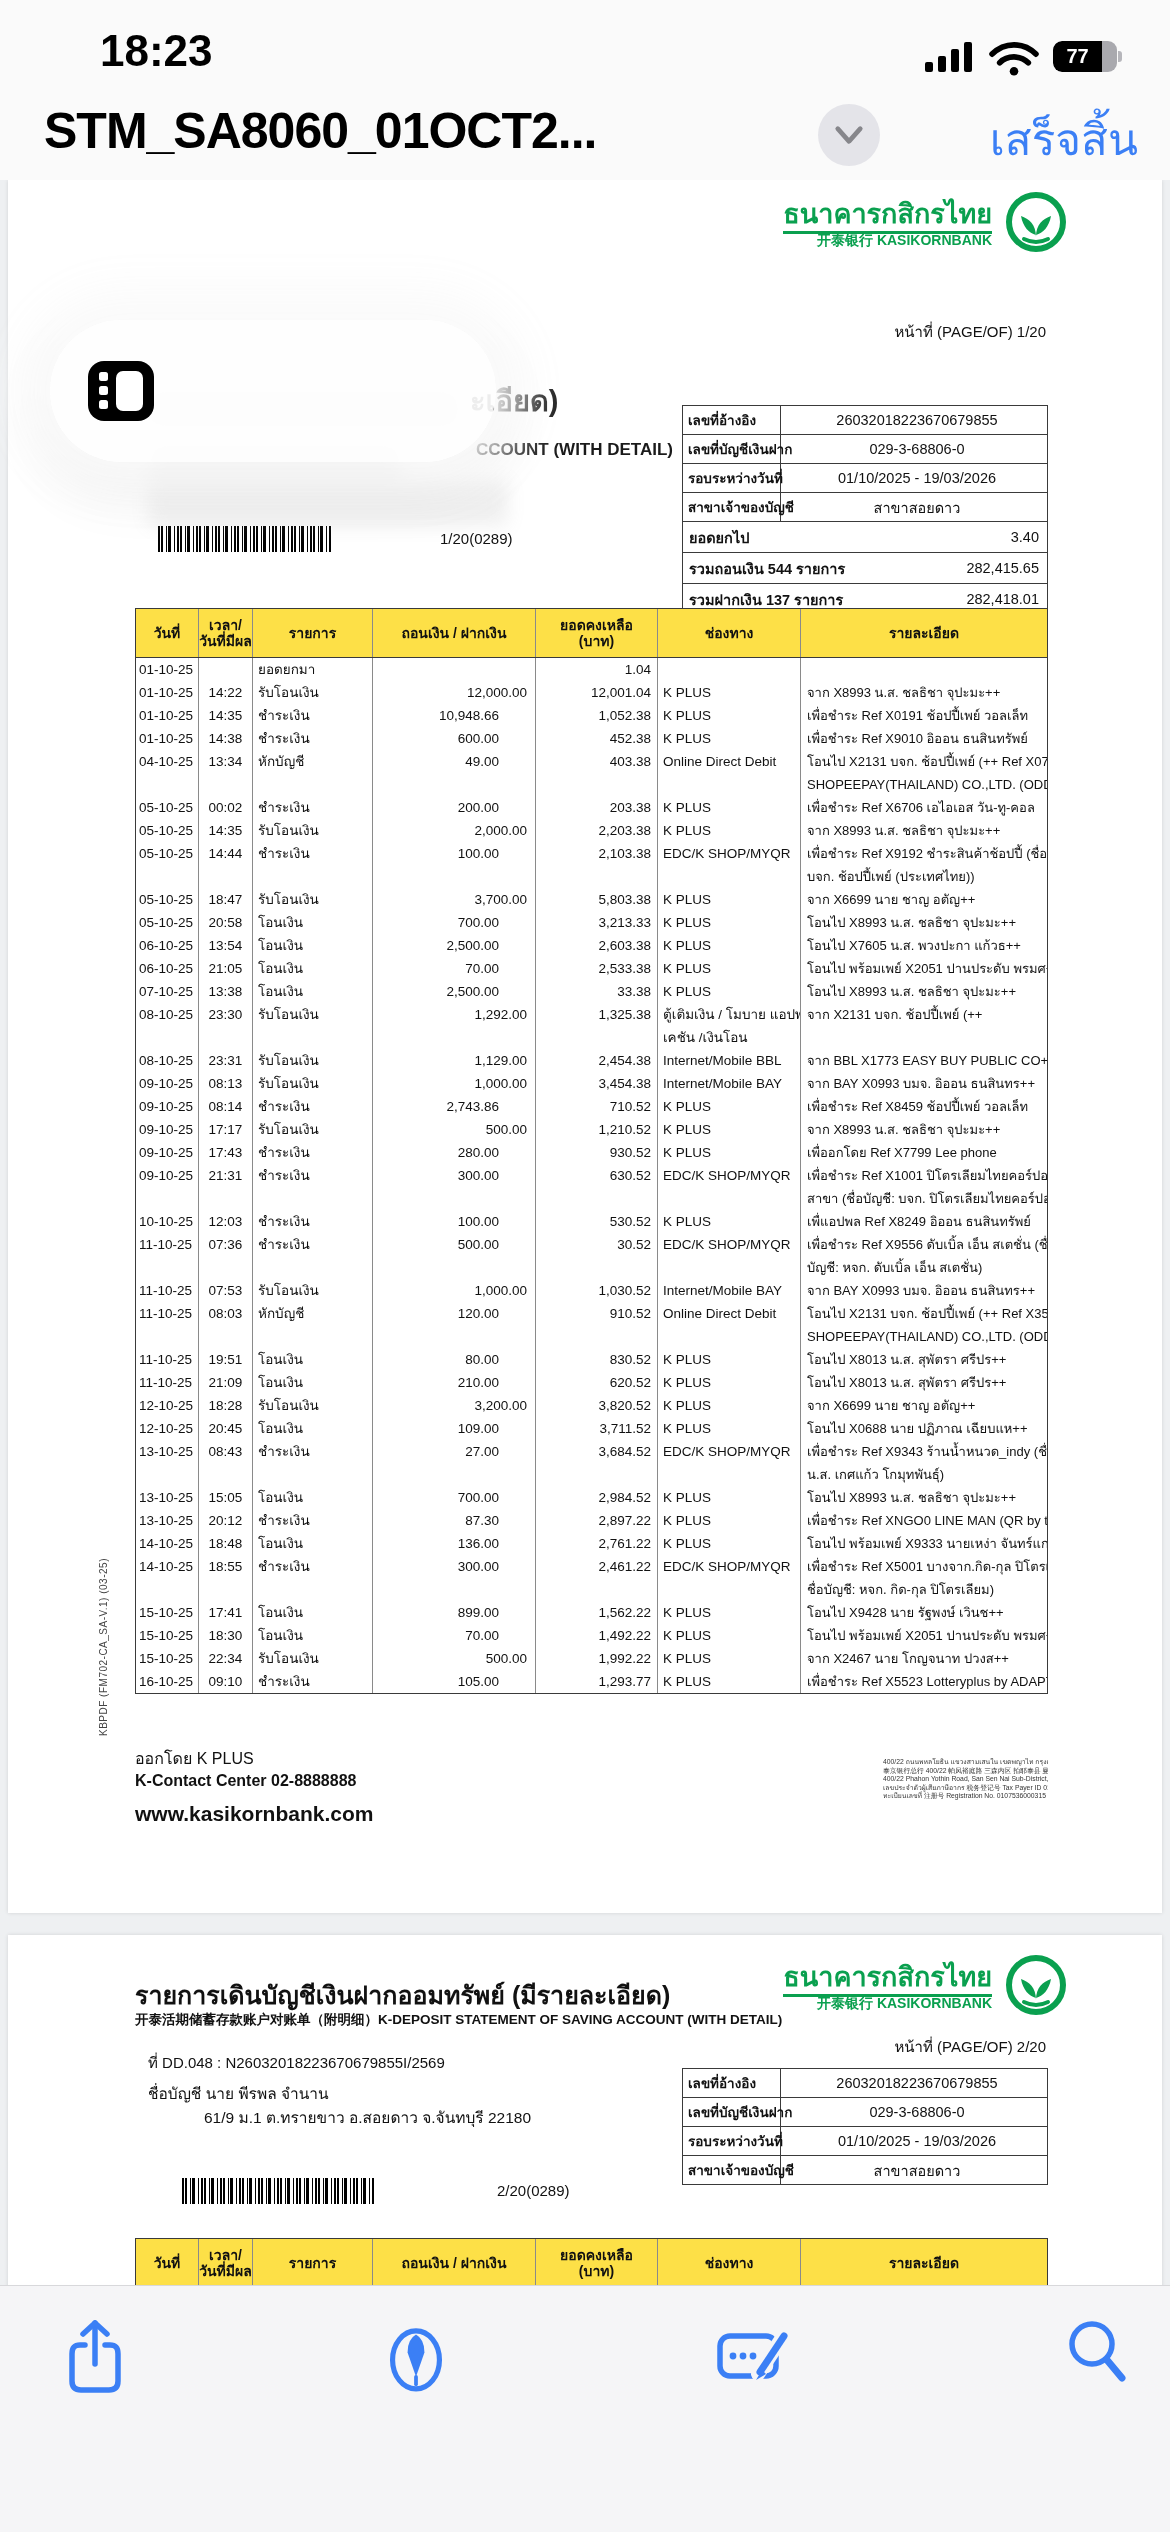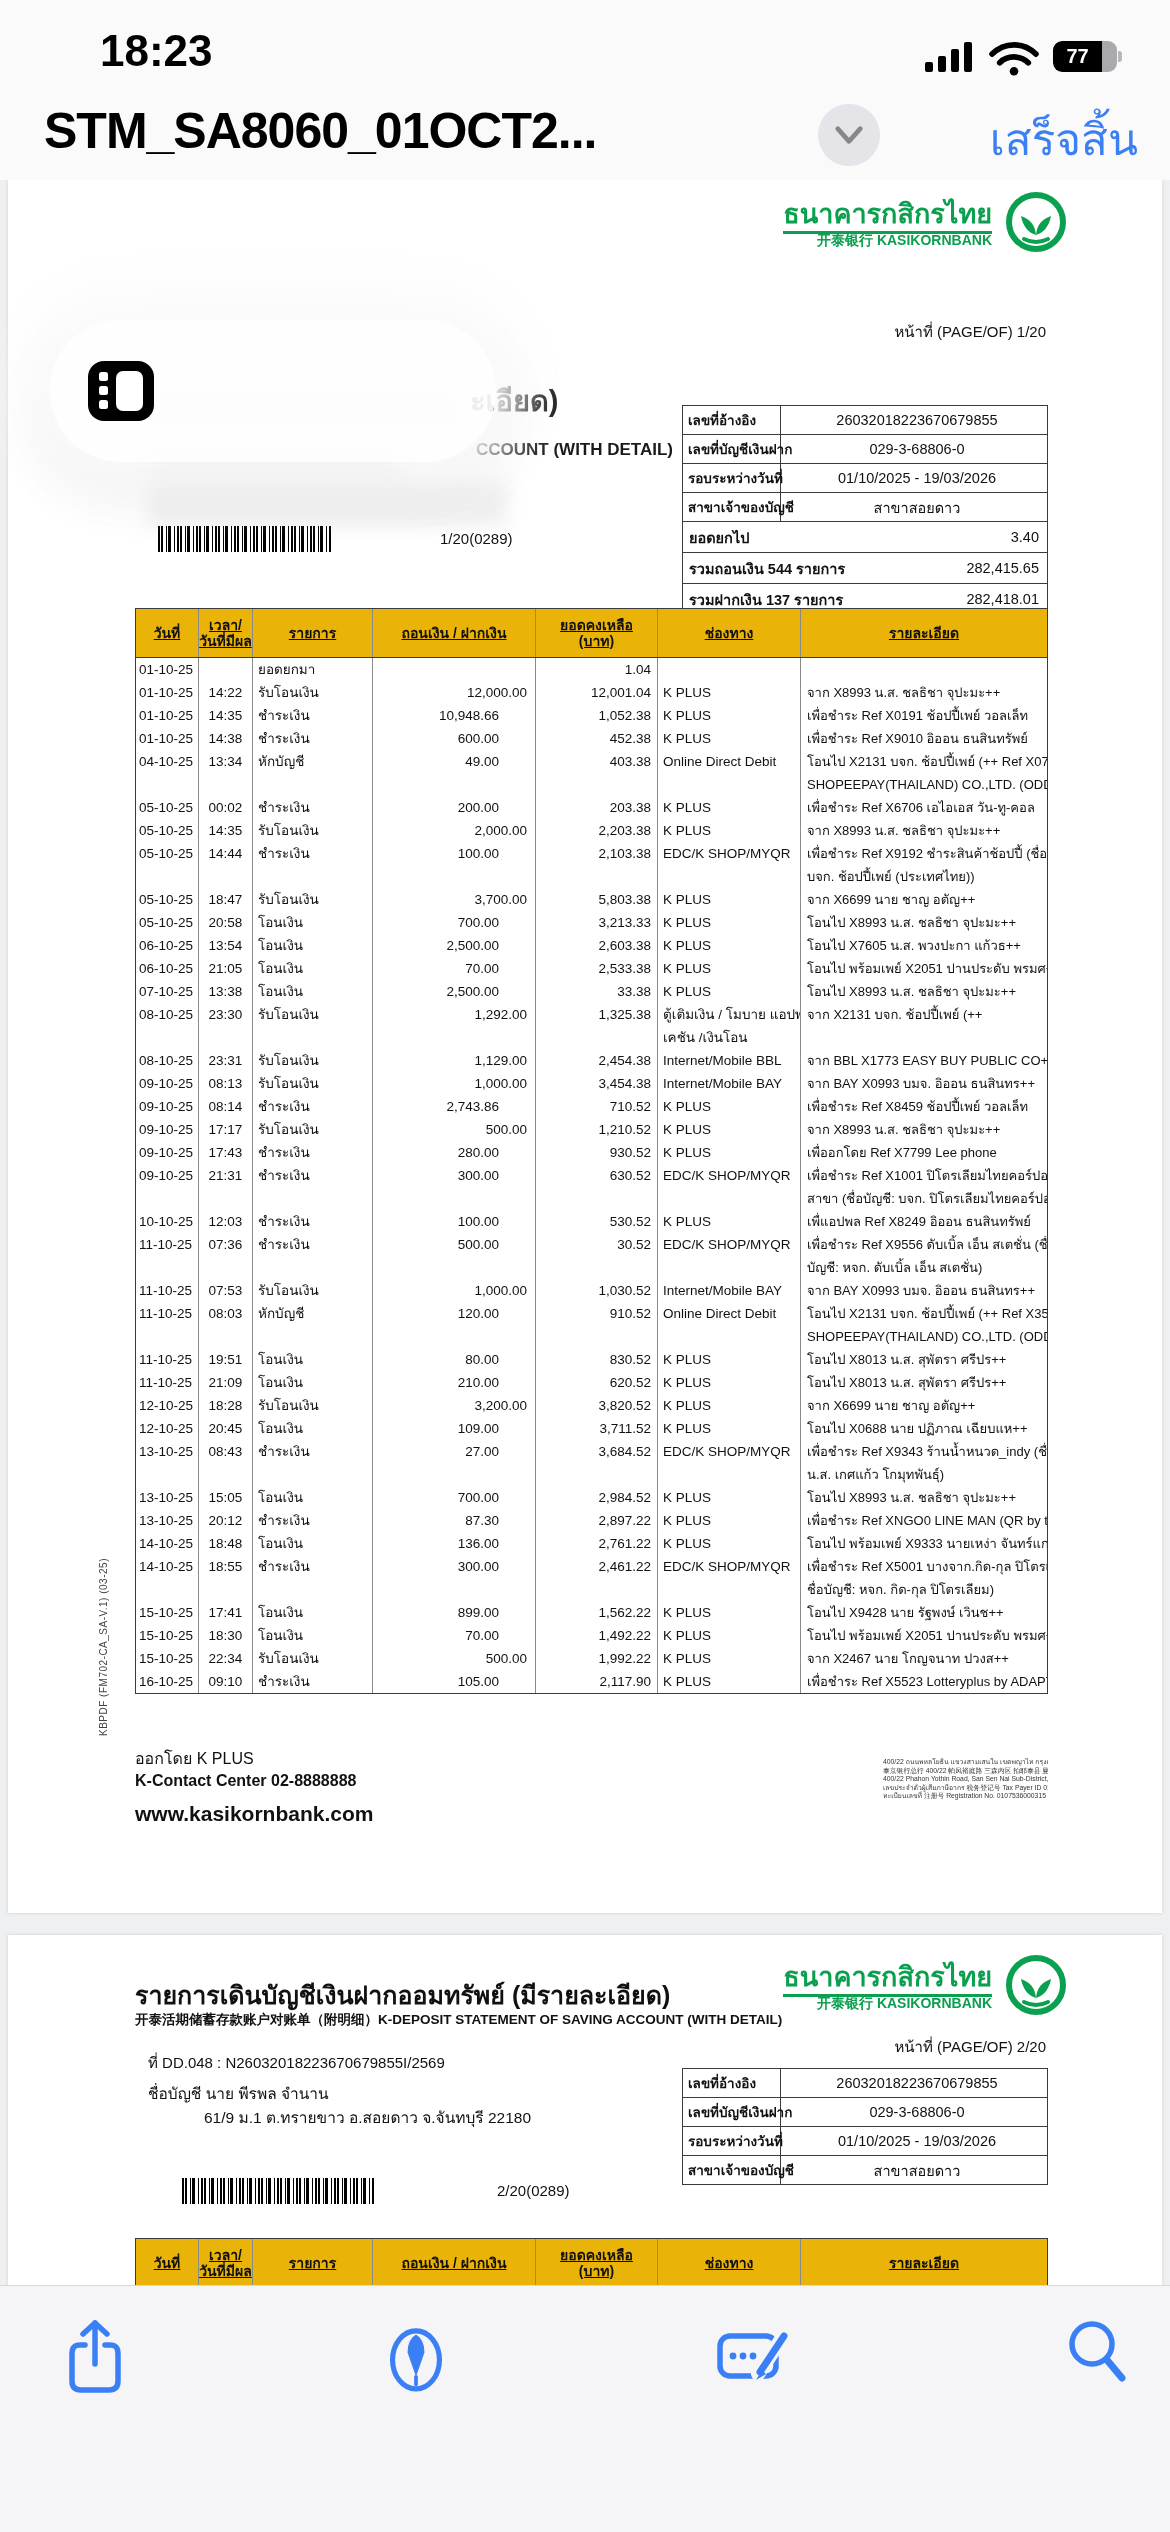--- a/index.html
+++ b/index.html
@@ -43,21 +43,21 @@
   .srow:last-child{border-bottom:none;}
   .slabel{padding-left:6px;font-weight:700;font-size:14.5px;white-space:nowrap;}
   .sval{padding-right:8px;font-size:14.5px;}
   
   .barcode{height:26px;background:repeating-linear-gradient(90deg,#000 0 2px,#fff 2px 3px,#000 3px 5px,#fff 5px 8px,
            #000 8px 9px,#fff 9px 10px,#000 10px 13px,#fff 13px 16px,#000 16px 17px,#fff 17px 19px);}
   .bc-cap{font-size:15px;color:#111;}
   
   .dtable{border:1px solid #3a3a3a;background:#fff;width:911px;}
   .thead,.trow{display:grid;grid-template-columns:63px 54px 120px 163px 122px 143px 246px;}
-  .thead{height:48px;background:#eab308;border-bottom:1px solid #3a3a3a;text-decoration:underline;}
+  .thead{height:48px;background:#fde047;border-bottom:1px solid #3a3a3a;}
   .hcell{border-right:1px solid #8a8a8a;display:flex;flex-direction:column;align-items:center;justify-content:center;
          font-size:14px;font-weight:700;color:#111;line-height:16px;}
   .hcell:last-child,.tcell:last-child{border-right:none;}
   .tcell{border-right:1px solid #8a8a8a;overflow:hidden;}
   .line{height:23px;line-height:23px;font-size:13.5px;color:#111;white-space:nowrap;}
   .c-date .line{padding-left:3px;}
   .c-time .line{text-align:center;}
   .c-txn .line{padding-left:5px;}
   .c-amt .line,.c-bal .line{text-align:right;}
   .amt-out .line{padding-right:36px;}
@@ -1046,21 +1046,21 @@
             <div class="tcell c-time">
               <div class="line">09:10</div>
             </div>
             <div class="tcell c-txn">
               <div class="line">ชำระเงิน</div>
             </div>
             <div class="tcell c-amt amt-out">
               <div class="line">105.00</div>
             </div>
             <div class="tcell c-bal">
-              <div class="line">2,117.90</div>
+              <div class="line">1,293.77</div>
             </div>
             <div class="tcell c-ch">
               <div class="line">K PLUS</div>
             </div>
             <div class="tcell c-det">
               <div class="line">เพื่อชำระ Ref X5523 Lotteryplus by ADAPTIS</div>
             </div>
           </div>
         </div>
     </div>

